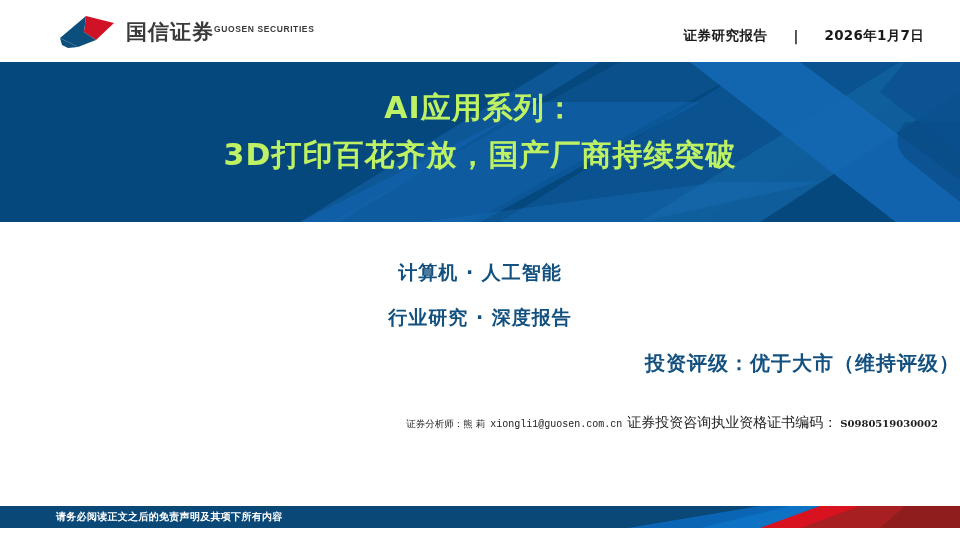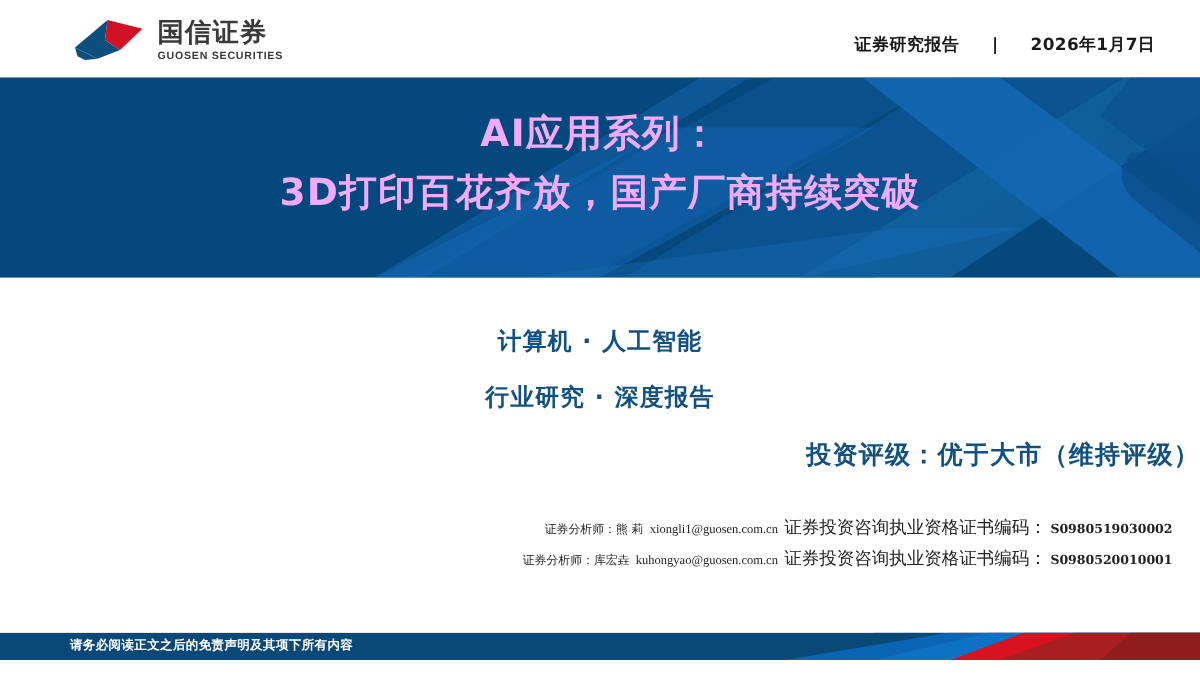--- a/index.html
+++ b/index.html
@@ -40,21 +40,21 @@
     height: 38px;
   }
   .logo-mark {
     width: 62px;
     height: 36px;
     display: block;
   }
   .logo-text {
     margin-left: 8px;
     display: flex;
-    flex-direction: column;
+    flex-direction: row;
     justify-content: center;
     line-height: 1;
   }
   .logo-cn {
     font-size: 21px;
     font-weight: bold;
     color: #3a3a3a;
     letter-spacing: 1px;
     font-family: "DejaVu Sans", "Liberation Sans", sans-serif;
   }
@@ -102,21 +102,21 @@
     inset: 0;
     width: 960px;
     height: 160px;
   }
   .hero-title {
     position: absolute;
     left: 0;
     top: 26px;
     width: 960px;
     text-align: center;
-    color: #f0abfc;
+    color: #bef264;
     font-family: "DejaVu Sans", "Liberation Sans", sans-serif;
     font-weight: bold;
     z-index: 3;
   }
   .hero-title .line1 {
     font-size: 30px;
     letter-spacing: 1px;
     line-height: 1.35;
     display: block;
   }
@@ -163,21 +163,21 @@
     white-space: nowrap;
   }
   .analyst-row {
     display: block;
   }
   .analyst-row .a-name {
     font-family: "DejaVu Sans", "Liberation Sans", sans-serif;
     font-size: 9.5px;
   }
   .analyst-row .a-mail {
-    font-family: Liberation Serif, serif;
+    font-family: Liberation Mono, monospace;
     font-size: 10px;
     margin: 0 5px;
   }
   .analyst-row .a-cert-label {
     font-family: Liberation Serif, serif;
     font-size: 14px;
   }
   .analyst-row .a-cert {
     font-family: "DejaVu Serif", "Liberation Serif", serif;
     font-size: 10px;
@@ -268,23 +268,20 @@
   <div class="midblock">
     <span class="m-line">计算机 · 人工智能</span>
     <span class="m-line">行业研究 · 深度报告</span>
     <span class="m-line rating">投资评级：优于大市（维持评级）</span>
   </div>
 
   <div class="analysts">
     <span class="analyst-row">
       <span class="a-name">证券分析师：</span><span class="a-name">熊 莉</span><span class="a-mail">xiongli1@guosen.com.cn</span><span class="a-cert-label">证券投资咨询执业资格证书编码：</span><span class="a-cert">S0980519030002</span>
     </span>
-    <span class="analyst-row">
-      <span class="a-name">证券分析师：</span><span class="a-name">库宏垚</span><span class="a-mail">kuhongyao@guosen.com.cn</span><span class="a-cert-label">证券投资咨询执业资格证书编码：</span><span class="a-cert">S0980520010001</span>
-    </span>
   </div>
 
   <div class="footer">
     <svg class="footer-deco" viewBox="0 0 960 22" preserveAspectRatio="none">
       <rect x="0" y="0" width="960" height="22" fill="#0a4877"></rect>
       <polygon points="560,22 700,0 960,0 960,22" fill="#0a4877"></polygon>
       <polygon points="628,22 760,0 960,0 960,22" fill="#0a66b5"></polygon>
       <polygon points="700,22 790,0 960,0 960,22" fill="#0d71c4"></polygon>
       <polygon points="760,22 820,0 960,0 960,22" fill="#d8121f"></polygon>
       <polygon points="800,22 860,0 960,0 960,22" fill="#a81f22"></polygon>

